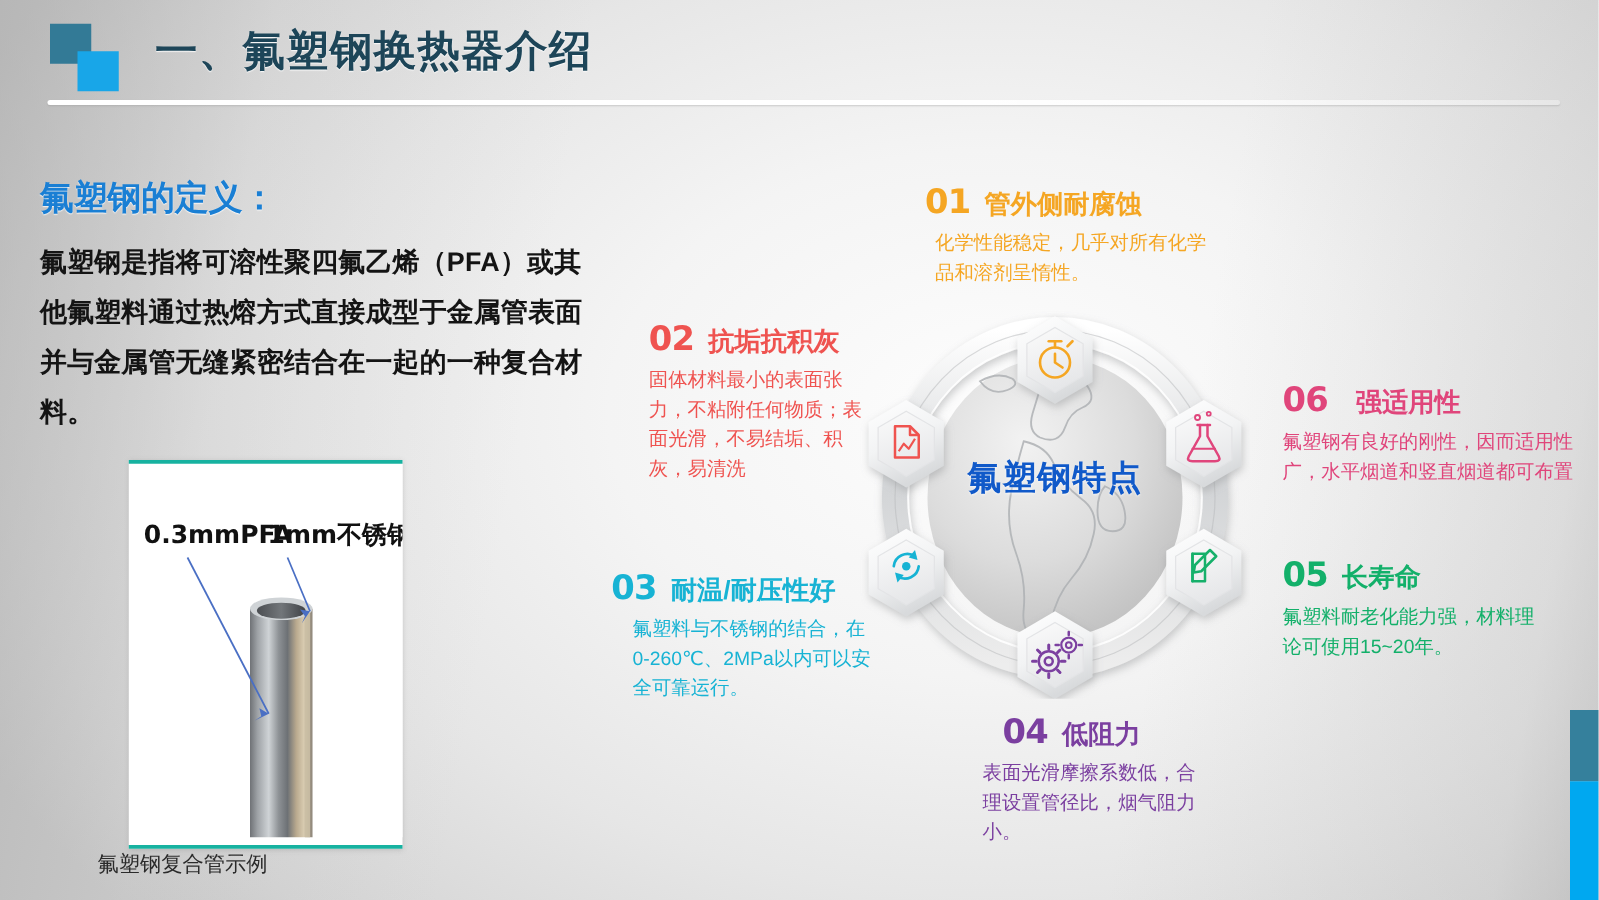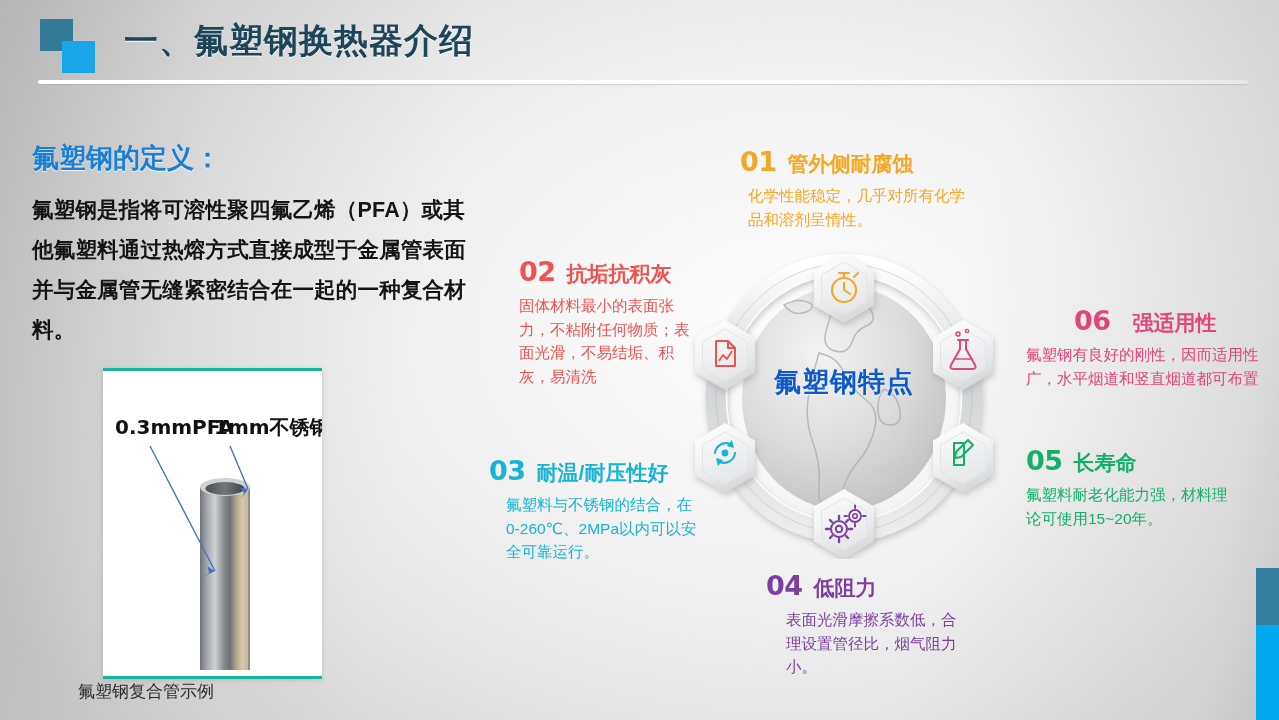--- a/index.html
+++ b/index.html
@@ -367,37 +367,37 @@
   <div class="feat" id="feat-03">
     <div class="feat-head">
       <span class="feat-num" style="color: rgb(23, 179, 212);">03</span>
       <span class="feat-title" style="color: rgb(23, 179, 212); text-align: center;">耐温/耐压性好</span>
     </div>
     <div class="feat-body" style="color: rgb(23, 179, 212);">氟塑料与不锈钢的结合，在0-260℃、2MPa以内可以安全可靠运行。</div>
   </div>
 
   <div class="feat" id="feat-04">
     <div class="feat-head">
-      <span class="feat-num" style="color: rgb(123, 63, 160);">04</span>
+      <span class="feat-num" style="color: rgb(123, 63, 160); margin-left: 36px;">04</span>
       <span class="feat-title" style="color: rgb(123, 63, 160);">低阻力</span>
     </div>
     <div class="feat-body" style="color: rgb(123, 63, 160);">表面光滑摩擦系数低，合理设置管径比，烟气阻力小。</div>
   </div>
 
   <div class="feat" id="feat-05">
     <div class="feat-head">
       <span class="feat-num" style="color: rgb(19, 176, 106);">05</span>
       <span class="feat-title" style="color: rgb(19, 176, 106);">长寿命</span>
     </div>
     <div class="feat-body" style="color: rgb(19, 176, 106);">氟塑料耐老化能力强，材料理论可使用15~20年。</div>
   </div>
 
   <div class="feat" id="feat-06">
     <div class="feat-head">
-      <span class="feat-num" style="color: rgb(224, 69, 123); margin-left: 48px;">06</span>
+      <span class="feat-num" style="color: rgb(224, 69, 123);">06</span>
       <span class="feat-title" style="color: rgb(224, 69, 123);">强适用性</span>
     </div>
     <div class="feat-body" style="color: rgb(224, 69, 123);">氟塑钢有良好的刚性，因而适用性广，水平烟道和竖直烟道都可布置</div>
   </div>
 
   <div class="accent-top" style="background: rgb(53, 128, 156);"></div>
   <div class="accent-bot" style="background: rgb(0, 168, 240);"></div>
 
 </div>
 

